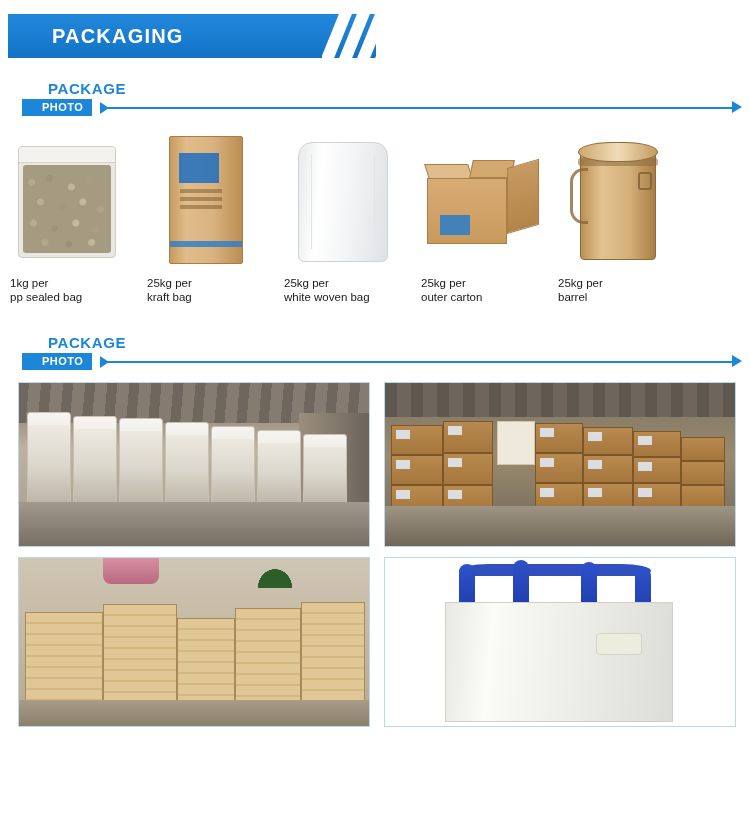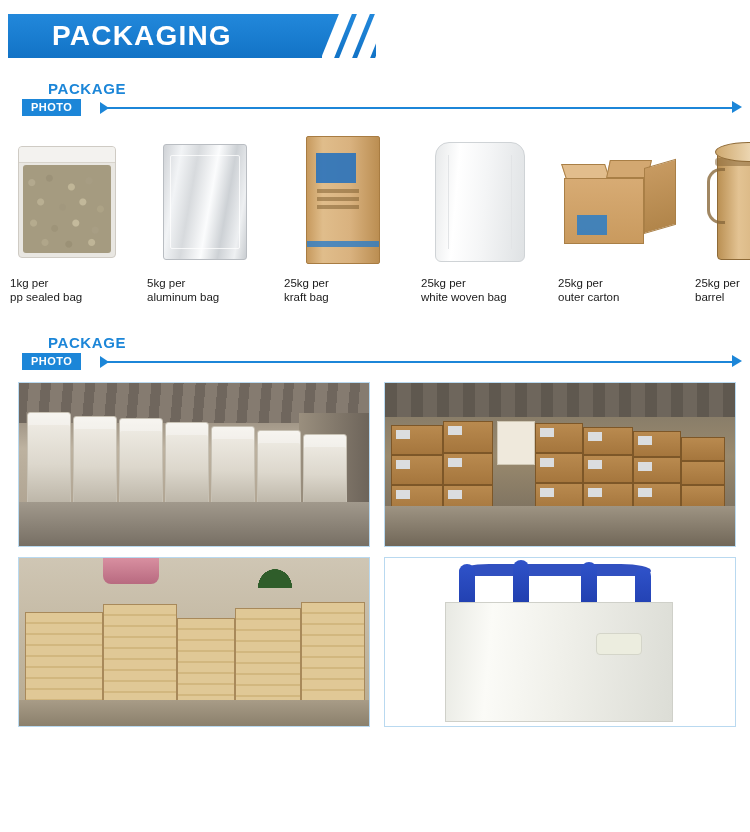--- a/index.html
+++ b/index.html
@@ -27,21 +27,21 @@
     background: #1b7fd4;
     background: linear-gradient(180deg,#2288db 0%,#1273c6 100%);
     overflow: hidden;
   }
   .banner-title {
     position: absolute;
     left: 44px;
     top: 50%;
     transform: translateY(-50%);
     color: #ffffff;
-    font-size: 28px;
+    font-size: 20px;
     font-weight: bold;
     letter-spacing: 1.2px;
   }
   .banner-slashes {
     position: absolute;
     right: 0;
     top: 0;
     height: 44px;
     width: 420px;
     overflow: hidden;
@@ -79,21 +79,21 @@
     letter-spacing: 0.6px;
   }
   .sh-photo {
     position: absolute;
     left: 14px;
     top: 19px;
     background: #1c86d8;
     color: #ffffff;
     font-size: 11px;
     font-weight: bold;
-    padding: 2px 9px 3px 9px;
+    padding: 2px 9px 3px 20px;
     letter-spacing: 0.5px;
   }
   .sh-line {
     position: absolute;
     left: 98px;
     right: 4px;
     top: 27px;
     height: 2px;
     background: #1c86d8;
   }
@@ -463,29 +463,20 @@
       <div class="pkg-img">
         <div class="granule-bag">
             <div class="top-seal"></div>
             <div class="grains"></div>
           </div>
       </div>
       <div class="pkg-cap">1kg per
 pp sealed bag</div>
     </div>
 
-    <div class="pkg-item">
-      <div class="pkg-img">
-        <div class="alu-bag">
-            <div class="seam"></div>
-          </div>
-      </div>
-      <div class="pkg-cap">5kg per
-aluminum bag</div>
-    </div>
 
     <div class="pkg-item">
       <div class="pkg-img">
         <div class="kraft-bag">
           <div class="klabel"></div>
           <div class="ktext"></div>
           <div class="kstripe"></div>
         </div>
       </div>
       <div class="pkg-cap">25kg per

